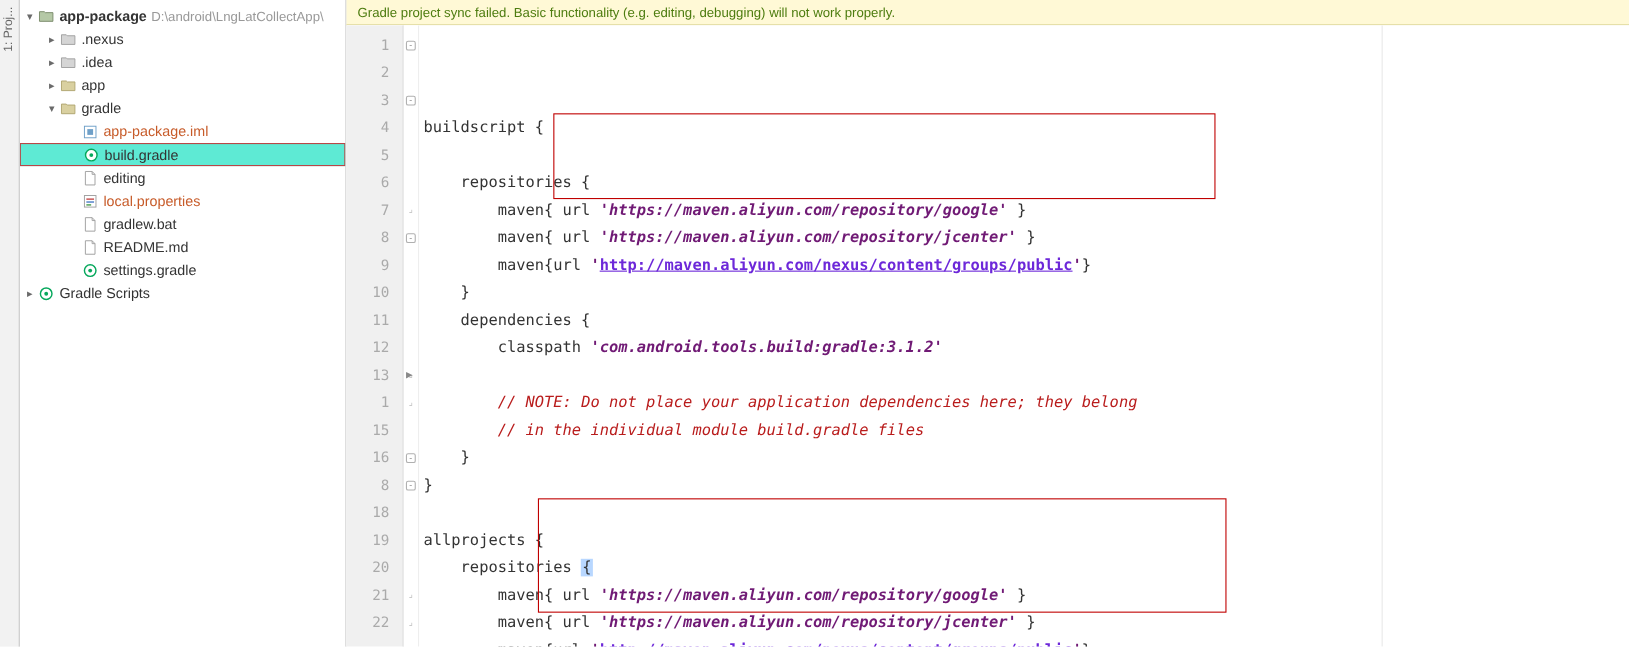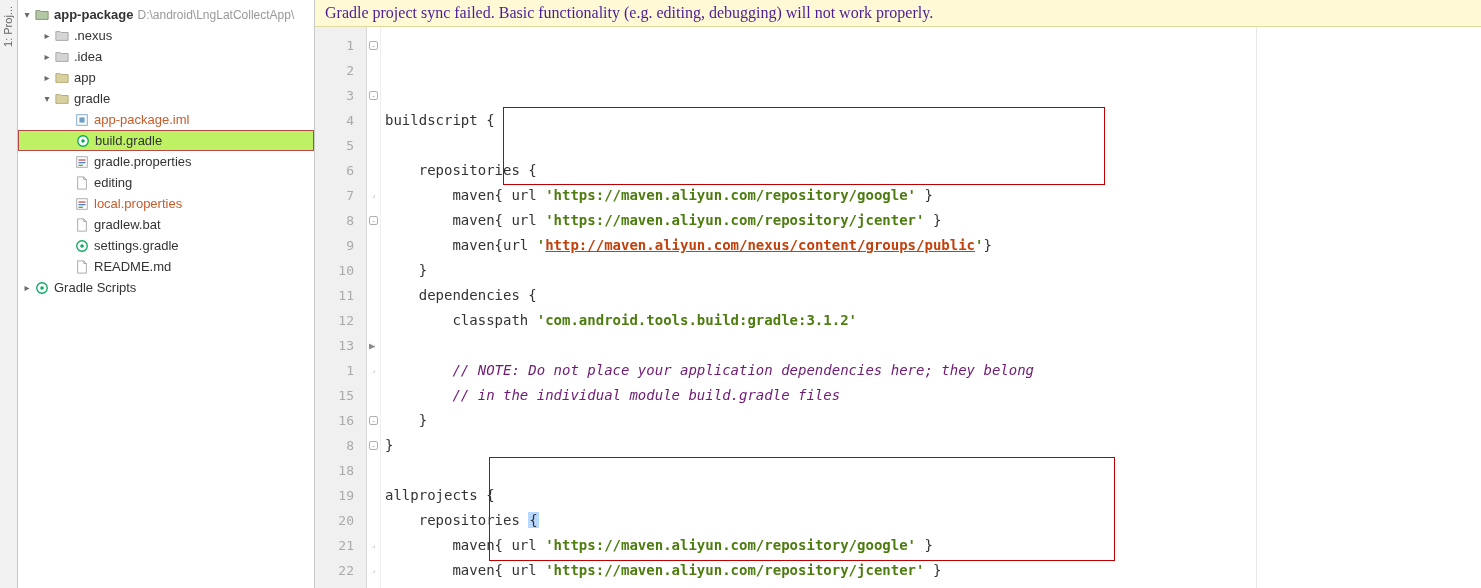--- a/index.html
+++ b/index.html
@@ -8,37 +8,37 @@
   .left-gutter-text { writing-mode: vertical-rl; transform: rotate(180deg); font-size: 11px; color: #666; position: absolute; top: 6px; left: 2px; white-space: nowrap; }
   .sidebar { width: 297px; border-right: 1px solid #c9c9c9; background: #fff; overflow: auto; padding-top: 4px; }
   .tree-row { display: flex; align-items: center; height: 21px; padding-left: 4px; white-space: nowrap; cursor: default; }
   .twisty { width: 14px; display: inline-flex; align-items: center; justify-content: center; color: #6a6a6a; font-size: 10px; }
   .twisty.empty { visibility: hidden; }
   .node-icon { width: 16px; height: 16px; display: inline-flex; align-items: center; justify-content: center; margin-right: 4px; }
   .folder-icon svg, .node-icon svg { width: 14px; height: 14px; }
   .node-label { white-space: nowrap; }
   .node-extra { color: #999; margin-left: 4px; font-size: 12px;}
   .orange-text { color: #c75b29; }
-  .node-selected { border: 1px solid #b84747; background: #bef264; }
+  .node-selected { border: 1px solid #b84747; background: #5eead4; }
   .indent-0 { padding-left: 2px; }
   .indent-1 { padding-left: 22px; }
   .indent-2 { padding-left: 42px; }
   .editor-area { flex: 1; display: flex; flex-direction: column; position: relative; }
-  .warn-banner { background: #fff9d6; border-bottom: 1px solid #e0da9f; padding: 4px 10px; font-size: 16px; color: #4c1d95; font-family: Liberation Serif, serif; }
+  .warn-banner { background: #fff9d6; border-bottom: 1px solid #e0da9f; padding: 4px 10px; font-size: 12px; color: #4d7c0f; }
   .code-wrap { flex: 1; display: flex; position: relative; background: #fff; overflow: hidden; }
   .gutter { width: 52px; background: #f0f0f0; border-right: 1px solid #d9d9d9; text-align: right; color: #aaa; font-family: Consolas, "SimSun", monospace; font-size: 13px; padding-top: 6px; }
   .gutter div { height: 25px; line-height: 25px; padding-right: 12px; }
   .fold-col { width: 14px; background: #fff; border-right: 1px solid #eee; padding-top: 6px; }
   .fold-col .fold-mark { height: 25px; display:flex; align-items:center; justify-content:center; }
   .fold-col .fold-mark span { width:9px; height:9px; border:1px solid #b0b0b0; font-size:8px; line-height:7px; text-align:center; color:#888; border-radius:2px;}
   .code-lines { flex: 1; position: relative; font-family: Consolas, "SimSun", monospace; font-size: 14px; line-height: 25px; padding-top: 6px; padding-left: 4px; white-space: pre; }
   .code-line { height: 25px; position: relative; }
-  .str-green { color: #4d7c0f; font-weight: bold; }
-  .str-blue { color: #c2410c; text-decoration: underline; font-weight:bold;margin-top:24px;}
-  .comment { color: #701a75; font-style: italic; }
+  .str-green { color: #701a75; font-weight: bold; font-style: italic; }
+  .str-blue { color: #6d28d9; text-decoration: underline; font-weight:bold;margin-top:24px;}
+  .comment { color: #b91c1c; font-style: italic; }
   .red-box { position: absolute; border: 1px solid #c00000; pointer-events: none; }
   .code-right-border { position:absolute; top:0; bottom:0; left: 875px; border-left:1px solid #e8e8e8;}
   .bold { font-weight: bold; }
   .sel-brace { background:#b8d7ff; padding:0 1px;}
   .run-arrow { position:absolute; left:-16px; color:#888; font-size:10px; }
 </style>
 </head>
 <body>
 
 <div class="left-gutter">
@@ -111,79 +111,67 @@
             <circle cx="8" cy="8" r="6" fill="#fff" stroke="#06a85c" stroke-width="1.5"></circle>
             <circle cx="8" cy="8" r="2" fill="#06a85c"></circle>
           </svg>
         </span>
         <span class="node-label">build.gradle</span>
       </div>
       <div class="tree-row indent-2">
         <span class="twisty empty"></span>
         <span class="node-icon">
           <svg viewBox="0 0 16 16">
+            <path fill="#fff" stroke="#a0a0a0" d="M3 1h7l3 3v11H3z"></path>
+            <path fill="none" stroke="#a0a0a0" d="M10 1v3h3"></path>
+          </svg>
+        </span>
+        <span class="node-label">editing</span>
+      </div>
+      <div class="tree-row indent-2">
+        <span class="twisty empty"></span>
+        <span class="node-icon">
+          <svg viewBox="0 0 16 16">
             <rect x="2" y="2" width="12" height="12" fill="#fff" stroke="#a0a0a0"></rect>
             <rect x="4" y="5" width="8" height="1.5" fill="#c85050"></rect>
             <rect x="4" y="8" width="8" height="1.5" fill="#5080c8"></rect>
             <rect x="4" y="11" width="5" height="1.5" fill="#50a050"></rect>
           </svg>
         </span>
-        <span class="node-label">gradle.properties</span>
+        <span class="node-label orange-text">local.properties</span>
       </div>
       <div class="tree-row indent-2">
         <span class="twisty empty"></span>
         <span class="node-icon">
           <svg viewBox="0 0 16 16">
             <path fill="#fff" stroke="#a0a0a0" d="M3 1h7l3 3v11H3z"></path>
             <path fill="none" stroke="#a0a0a0" d="M10 1v3h3"></path>
           </svg>
         </span>
-        <span class="node-label">editing</span>
-      </div>
-      <div class="tree-row indent-2">
-        <span class="twisty empty"></span>
-        <span class="node-icon">
-          <svg viewBox="0 0 16 16">
-            <rect x="2" y="2" width="12" height="12" fill="#fff" stroke="#a0a0a0"></rect>
-            <rect x="4" y="5" width="8" height="1.5" fill="#c85050"></rect>
-            <rect x="4" y="8" width="8" height="1.5" fill="#5080c8"></rect>
-            <rect x="4" y="11" width="5" height="1.5" fill="#50a050"></rect>
-          </svg>
-        </span>
-        <span class="node-label orange-text">local.properties</span>
+        <span class="node-label">gradlew.bat</span>
       </div>
       <div class="tree-row indent-2">
         <span class="twisty empty"></span>
         <span class="node-icon">
           <svg viewBox="0 0 16 16">
             <path fill="#fff" stroke="#a0a0a0" d="M3 1h7l3 3v11H3z"></path>
             <path fill="none" stroke="#a0a0a0" d="M10 1v3h3"></path>
           </svg>
         </span>
-        <span class="node-label">gradlew.bat</span>
+        <span class="node-label">README.md</span>
       </div>
       <div class="tree-row indent-2">
         <span class="twisty empty"></span>
         <span class="node-icon">
           <svg viewBox="0 0 16 16">
             <circle cx="8" cy="8" r="6" fill="#fff" stroke="#06a85c" stroke-width="1.5"></circle>
             <circle cx="8" cy="8" r="2" fill="#06a85c"></circle>
           </svg>
         </span>
         <span class="node-label">settings.gradle</span>
-      </div>
-      <div class="tree-row indent-2">
-        <span class="twisty empty"></span>
-        <span class="node-icon">
-          <svg viewBox="0 0 16 16">
-            <path fill="#fff" stroke="#a0a0a0" d="M3 1h7l3 3v11H3z"></path>
-            <path fill="none" stroke="#a0a0a0" d="M10 1v3h3"></path>
-          </svg>
-        </span>
-        <span class="node-label">README.md</span>
       </div>
     </div>
   <div class="tree-row indent-0">
     <span class="twisty">▸</span>
     <span class="node-icon">
       <svg viewBox="0 0 16 16">
           <circle cx="8" cy="8" r="6" fill="#fff" stroke="#06a85c" stroke-width="1.5"></circle>
           <circle cx="8" cy="8" r="2" fill="#06a85c"></circle>
         </svg>
     </span>

